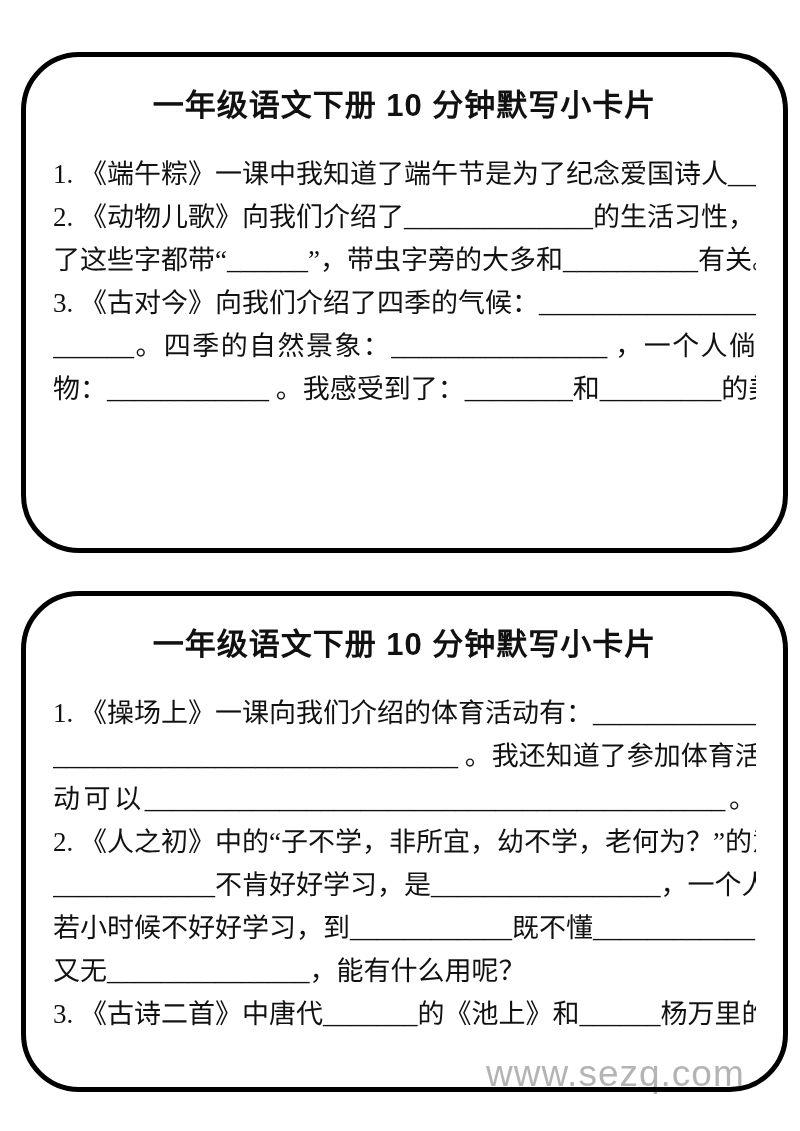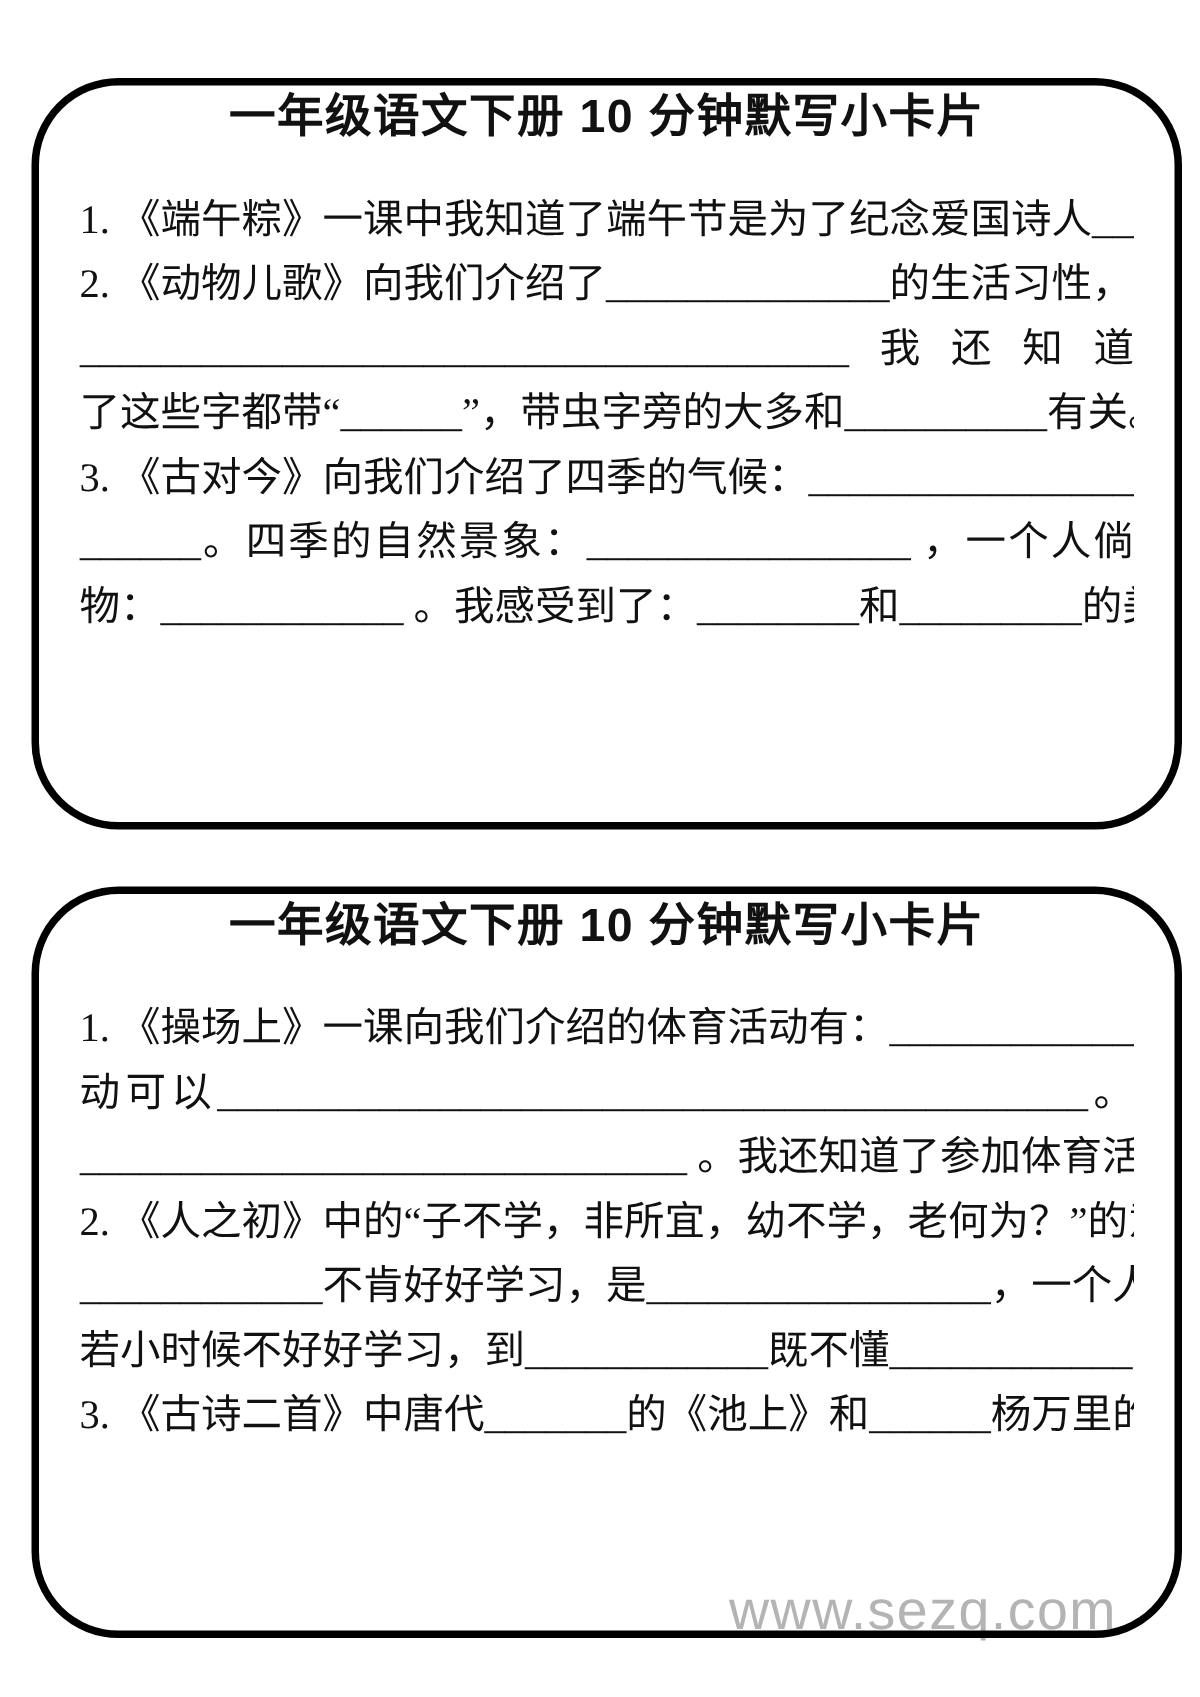--- a/index.html
+++ b/index.html
@@ -36,21 +36,21 @@
     height:501px;
     box-sizing:border-box;
     border:5px solid var(--border);
     border-radius:58px;
     background:transparent;
     z-index:1;
   }
   .card-1{top:52px;}
   .card-2{top:591px;}
   .card-title{
-    margin:0 30px 0;
+    margin:28px 30px 0;
     text-align:center;
     font-family:"Liberation Sans", sans-serif;
     font-weight:bold;
     font-size:31px;
     line-height:42px;
     letter-spacing:1px;
   }
   .card-body{
     margin:26px 27px 0;
     font-size:27px;
@@ -68,32 +68,32 @@
 </head>
 <body>
 
 <div class="watermark">www.sezq.com</div>
 
 <div class="card card-1">
   <div class="card-title">一年级语文下册 10 分钟默写小卡片</div>
   <div class="card-body">
     <div class="qline stretch">1. 《端午粽》一课中我知道了端午节是为了纪念爱国诗人_______。</div>
     <div class="qline stretch">2. 《动物儿歌》向我们介绍了______________的生活习性，有</div>
-    <div class="qline stretch">______________________________________我还知道</div>
     <div class="qline stretch">了这些字都带“______”，带虫字旁的大多和__________有关。</div>
     <div class="qline stretch">3. 《古对今》向我们介绍了四季的气候：__________________</div>
     <div class="qline stretch">______。四季的自然景象：________________ ，一个人倘</div>
     <div class="qline stretch">物：____________ 。我感受到了：________和_________的美丽。</div>
   </div>
 </div>
 
 <div class="card card-2">
   <div class="card-title">一年级语文下册 10 分钟默写小卡片</div>
   <div class="card-body">
     <div class="qline stretch">1. 《操场上》一课向我们介绍的体育活动有：______________</div>
+    <div class="qline stretch">______________________________ 。我还知道了参加体育活</div>
     <div class="qline stretch">动可以___________________________________________。</div>
-    <div class="qline stretch">______________________________ 。我还知道了参加体育活</div>
     <div class="qline stretch">2. 《人之初》中的“子不学，非所宜，幼不学，老何为？”的意思</div>
     <div class="qline stretch">____________不肯好好学习，是_________________，一个人倘</div>
     <div class="qline stretch">若小时候不好好学习，到____________既不懂____________，</div>
+    <div class="qline">又无_______________，能有什么用呢？</div>
     <div class="qline stretch">3. 《古诗二首》中唐代_______的《池上》和______杨万里的《小</div>
   </div>
 </div>
 
 </body></html>

